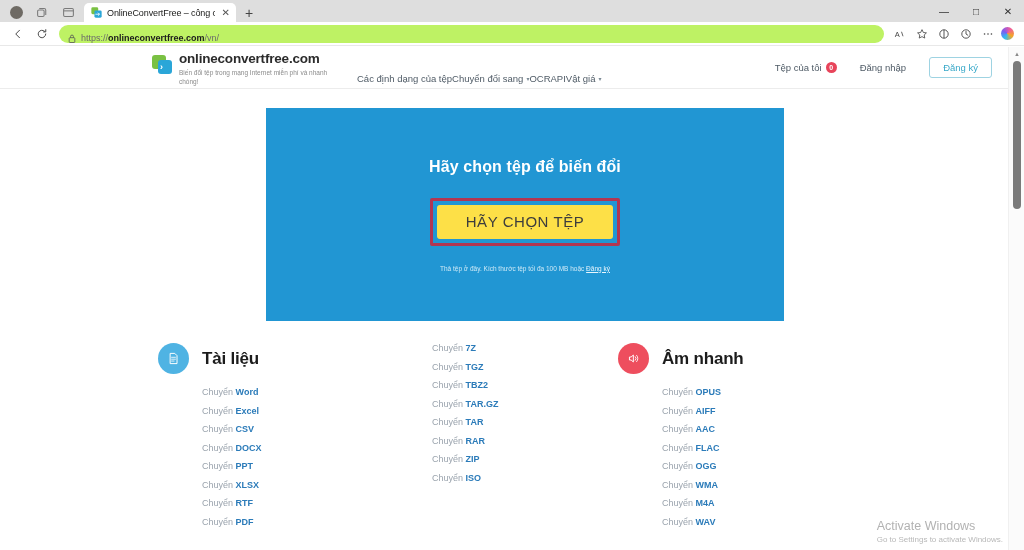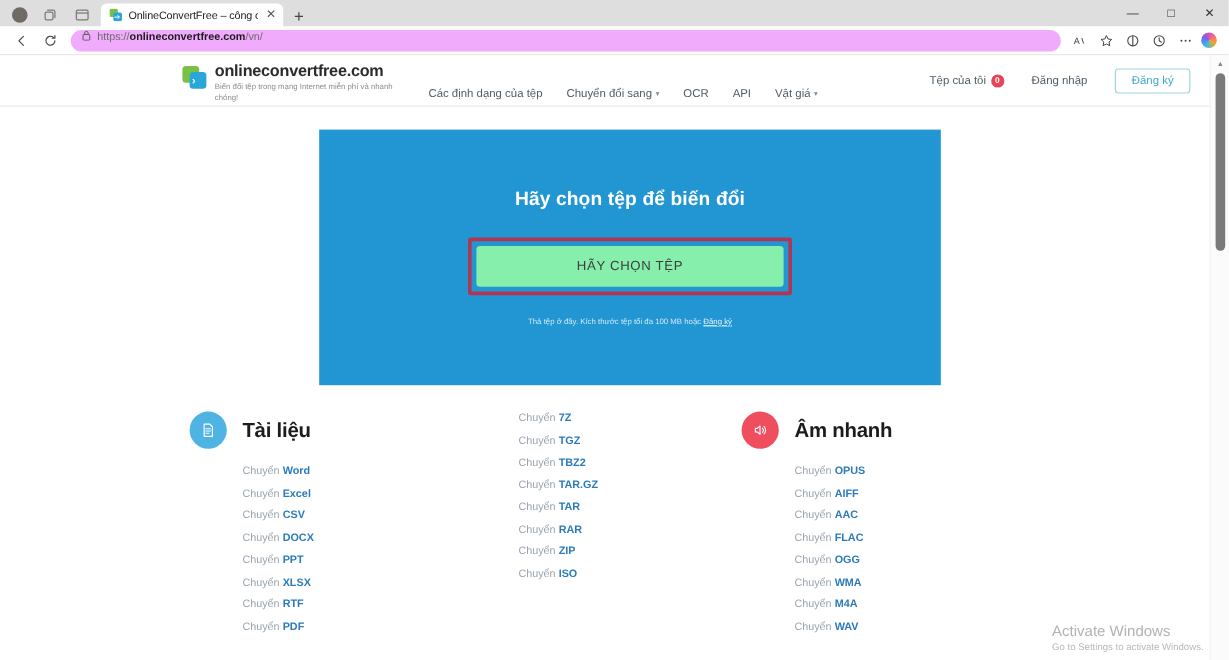--- a/index.html
+++ b/index.html
@@ -45,22 +45,22 @@
         font-size: 10px; color: #303030; }
 
   .toolbar {
     height: 24px; background: #ffffff;
     display: flex; align-items: center; gap: 0; padding: 0 6px;
     border-bottom: 1px solid #e8e8e8; position: relative;
   }
   .tb-btn { width: 24px; height: 22px; display: flex; align-items: center; justify-content: center;
             color: #444; font-size: 12px; }
   .omnibox {
-    flex: 1; height: 18px; background: #f0abfc; border-radius: 9px;
-    display: flex; align-items: flex-start; gap: 5px; padding: 0 9px; margin: 0 5px;
+    flex: 1; height: 18px; background: #bef264; border-radius: 9px;
+    display: flex; align-items: flex-end; gap: 5px; padding: 0 9px; margin: 0 5px;
     font-size: 9px; color: #6b6b6b;
   }
   .omnibox .lock { font-size: 8px; color: #555; }
   .omnibox b { color: #1b1b1b; font-weight: 700; }
   .tb-right { display: flex; align-items: center; gap: 0; }
   .tb-right .tb-btn { width: 22px; }
   .copilot {
     width: 13px; height: 13px; border-radius: 50%; margin: 0 4px 0 2px;
     background: conic-gradient(from 210deg, #2fbdf0, #7b5cf0, #f05a9e, #f5a623, #2fbdf0);
   }
@@ -87,21 +87,21 @@
   .logo-arrow {
     position: absolute; left: 8px; top: 6px; font-size: 9px; color: #fff;
     line-height: 12px; font-weight: 700;
   }
   .brand-text { display: flex; flex-direction: column; }
   .brand-name { font-size: 13.5px; font-weight: 700; color: #2b2b2b; letter-spacing: -.2px; line-height: 14px; }
   .brand-tag {
     font-size: 6.5px; color: #8b8b8b; line-height: 9px; max-width: 150px; margin-top: 2px;
   }
 
-  .main-nav { display: flex; align-items: center; gap: 20px; margin-left: 28px; margin-top: 21px; }
+  .main-nav { display: flex; align-items: center; margin-left: 28px; margin-top: 21px; }
   .nav-item { font-size: 9.5px; color: #4f5b66; white-space: nowrap; display: flex; align-items: center; gap: 3px; }
   .caret { font-size: 6px; color: #7b8a95; }
 
   .header-right { margin-left: auto; display: flex; align-items: center; gap: 23px; }
   .myfiles { font-size: 9.5px; color: #4f5b66; display: flex; align-items: center; gap: 4px; }
   .badge {
     display: inline-flex; align-items: center; justify-content: center;
     width: 11px; height: 11px; border-radius: 50%;
     background: #e8445a; color: #fff; font-size: 7px; font-weight: 700;
   }
@@ -119,23 +119,23 @@
     justify-content: center; position: relative;
   }
   .hero-title {
     color: #ffffff; font-size: 16px; font-weight: 700; letter-spacing: .1px;
     margin-bottom: 22px;
   }
   .pick-annot {
     border: 3px solid #b13652; padding: 4px; border-radius: 2px;
   }
   .pick-btn {
-    width: 256px; height: 34px; background: #86efac; border-radius: 3px;
+    width: 176px; height: 34px; background: #fde047; border-radius: 3px;
     display: flex; align-items: center; justify-content: center;
-    font-size: 11px; color: #3d3d3d; letter-spacing: .55px;
+    font-size: 15px; color: #3d3d3d; letter-spacing: .55px;
   }
   .hero-note { margin-top: 19px; font-size: 6.5px; color: #cfeaf7; }
   .hero-note u { color: #e9f6fd; }
 
   
   .cats { display: flex; padding: 22px 0 0 0; }
   .cat { width: 230px; }
   .cat:nth-child(1) { margin-left: 158px; }
   .cat:nth-child(2) { margin-left: 0px; width: 230px; }
   .cat:nth-child(3) { margin-left: 0px; width: 230px; }

